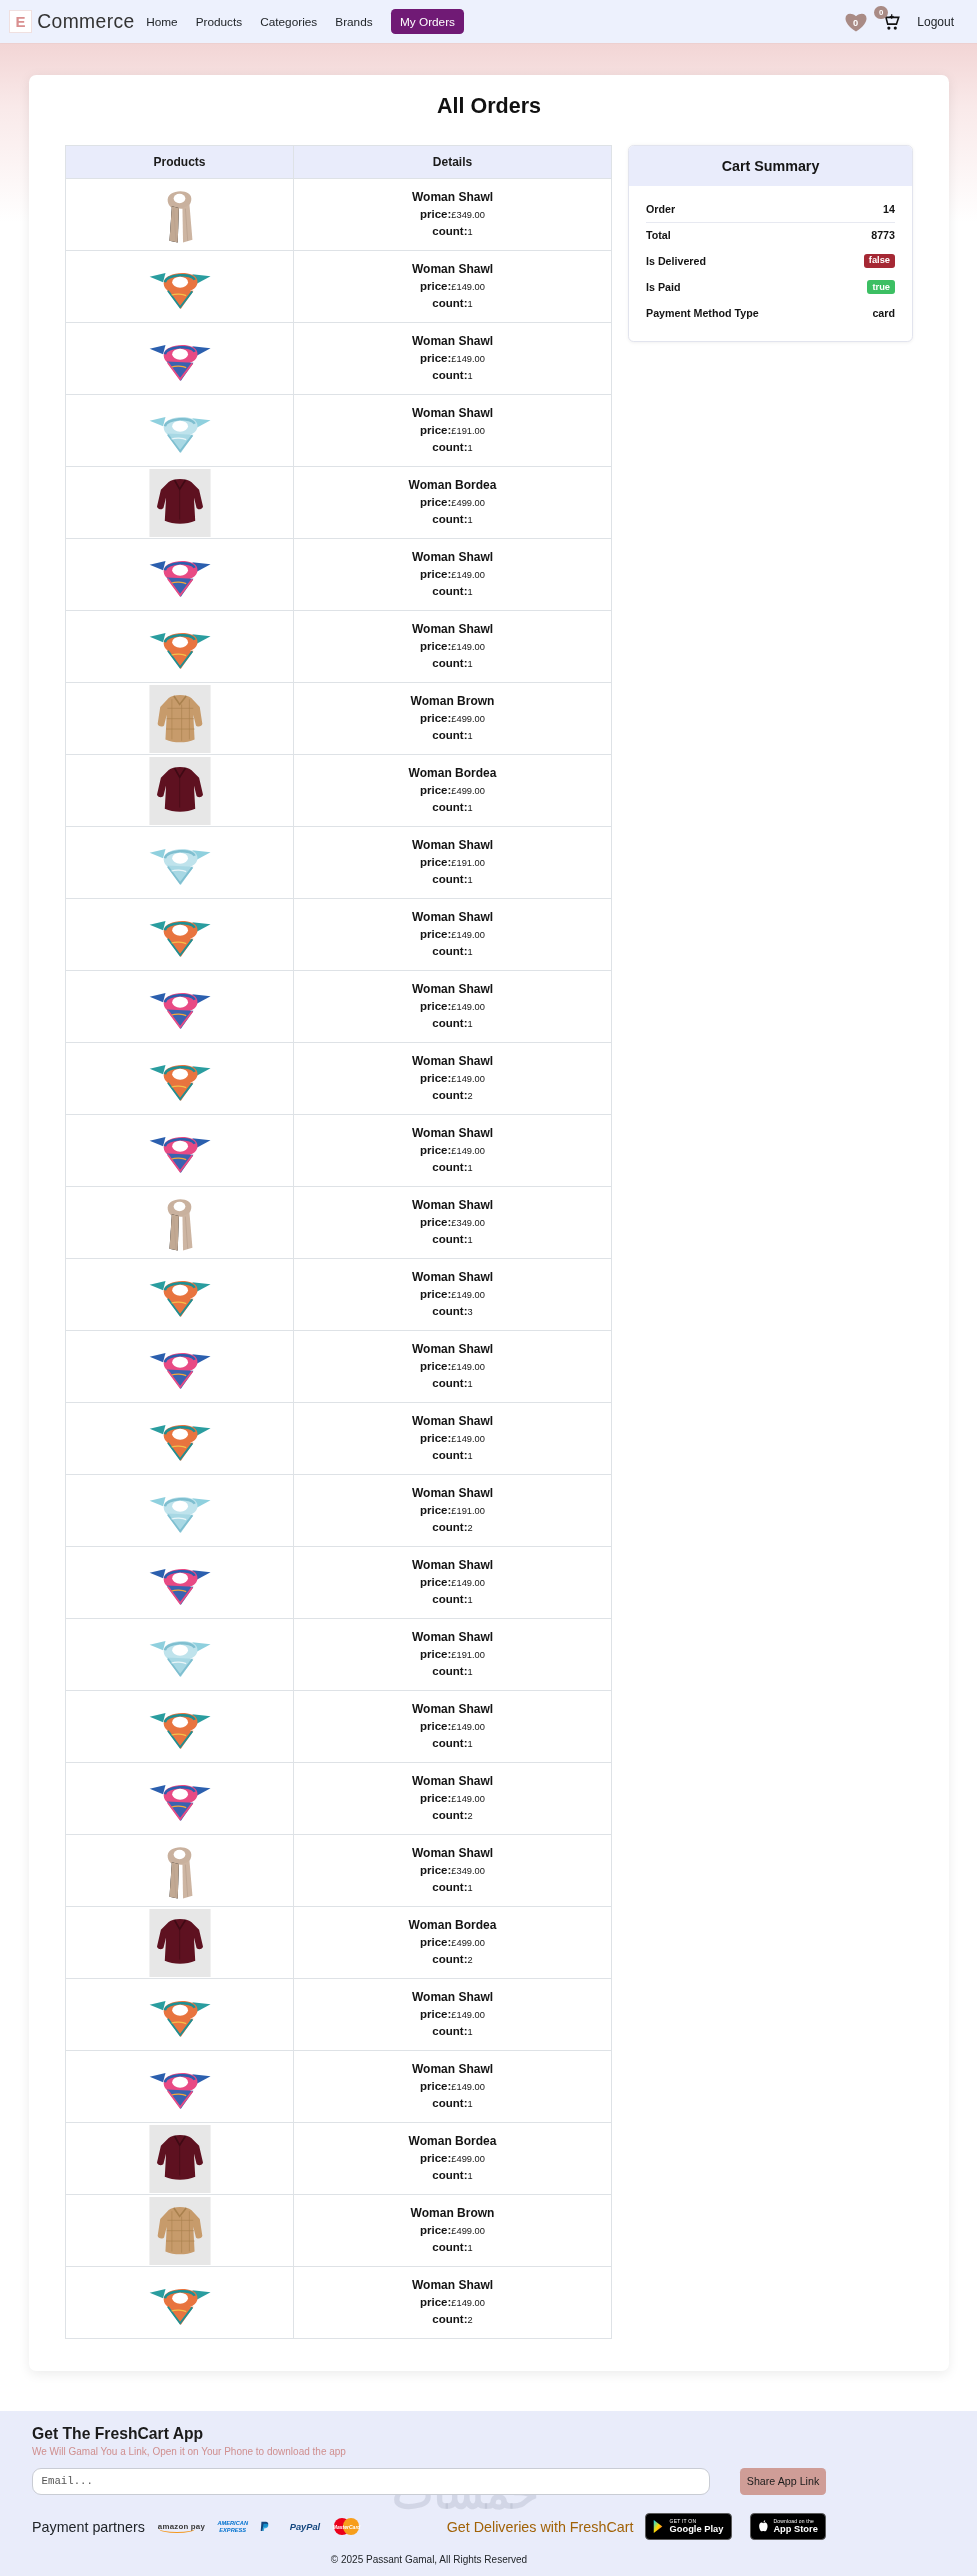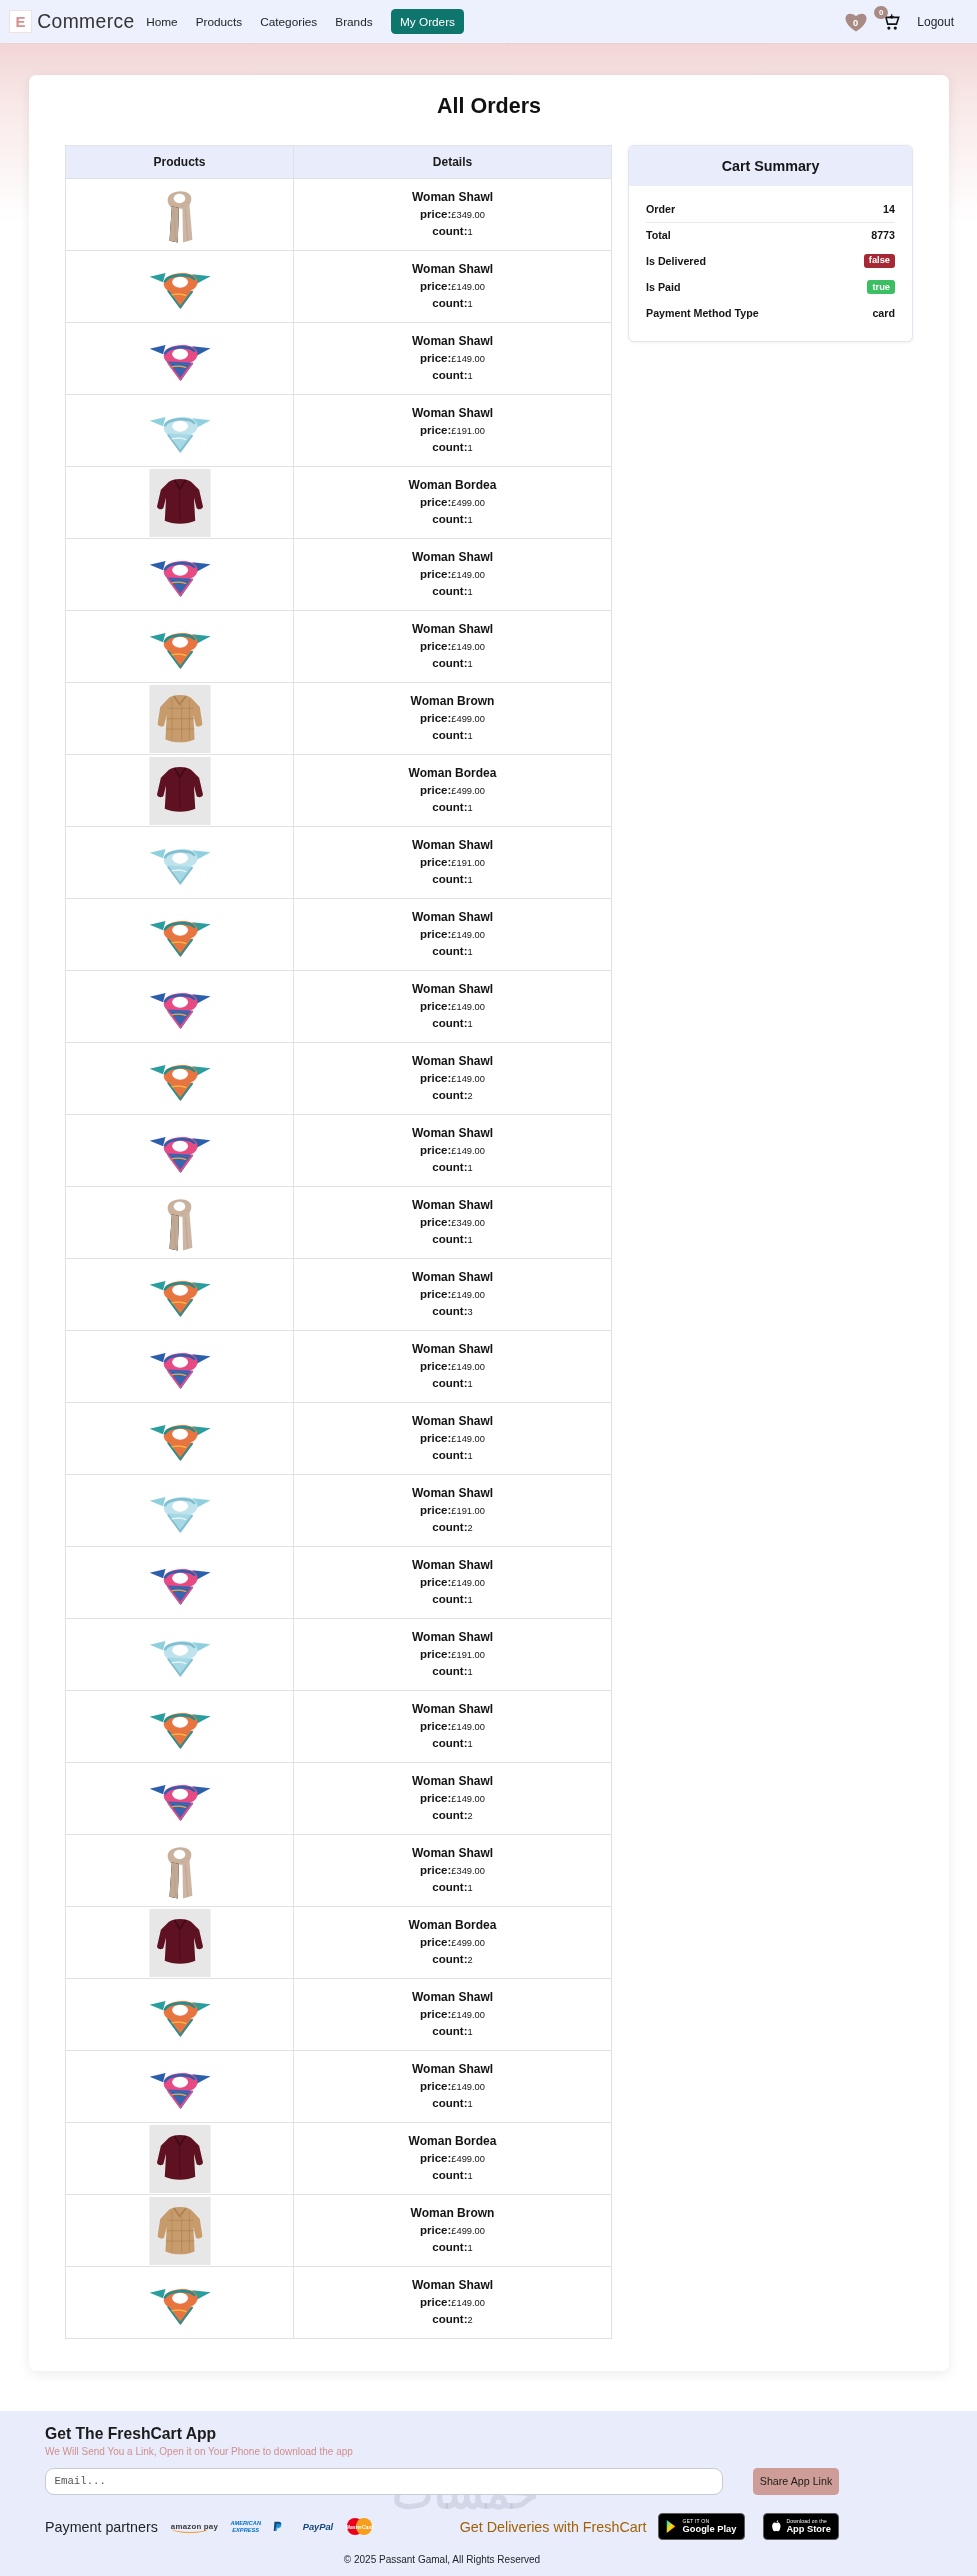--- a/index.html
+++ b/index.html
@@ -17,21 +17,21 @@
   .logo { display:flex; align-items:center; text-decoration:none; color:#2b2b2b; }
   .logo-box {
     width:23.6px; height:23.6px; background:#ffffff; border:0.7px solid #f0e0e0;
     display:flex; align-items:center; justify-content:center;
     color:#d98f8f; font-weight:bold; font-size:15px;
   }
   .logo-text { font-size:19.3px; margin-left:5px; color:#333; letter-spacing:0.4px; }
   .nav { display:flex; align-items:center; margin-left:11.5px; gap:18px; }
   .nav a { text-decoration:none; color:#212529; font-size:11.8px; }
   .nav a.active {
-    background:#0f766e; color:#ffffff; padding:5.7px 9.3px; border-radius:4.3px;
+    background:#701a75; color:#ffffff; padding:5.7px 9.3px; border-radius:4.3px;
   }
   .header-right { margin-left:auto; display:flex; align-items:center; gap:9.3px; }
   .wishlist { position:relative; width:26px; height:22px; cursor:pointer; }
   .wishlist .count {
     position:absolute; left:50%; top:58%; transform:translate(-50%,-50%);
     color:#fff; font-size:9.3px; font-weight:bold;
   }
   .cart { position:relative; width:21.5px; height:20px; cursor:pointer; margin-left:2.9px; }
   .cart .count {
     position:absolute; top:-5.7px; left:-6.4px; width:13.6px; height:13.6px; border-radius:50%;
@@ -83,21 +83,21 @@
   .s-value { font-size:10.7px; font-weight:bold; color:#141414; }
   .s-value.plain { font-weight:600; }
   .badge { font-size:9.3px; font-weight:bold; color:#fff; border-radius:2.9px; padding:1.4px 5px 2.1px;text-align:center; }
   .badge-false { background:#a52834; }
   .badge-true  { background:#3cbf63; }
   
   .footer {
     position:absolute; left:0; bottom:0; width:978px; height:165px;
     background:#e9ecfa; z-index:2; padding-top:14.3px;
   }
-  .f-inner { position:relative; z-index:2; width:794px; margin-left:45px; }
+  .f-inner { position:relative; z-index:2; width:794px; margin-left:32px; }
   .f-heading { font-size:15.7px; font-weight:600; color:#1b1b1b; margin-bottom:2.9px; }
   .f-sub { font-size:10px; color:#d08f8f; margin-bottom:10.7px; }
   .f-input-row { display:flex; gap:30px; }
   .f-email {
     flex:1; height:27px; border:0.7px solid #c9ccd4; border-radius:9px;
     padding:0 8.6px; font-size:10.7px; font-family:Liberation Mono, monospace; color:#333;
     background:#fff;
   }
   .f-email::placeholder { color:#555; }
   .f-share {
@@ -665,21 +665,21 @@
         </div>
       </div>
     </div>
   </div>
 </div>
 
 <div class="footer">
   <div class="watermark">خمسات</div>
   <div class="f-inner">
     <div class="f-heading">Get The FreshCart App</div>
-    <div class="f-sub">We Will Send You a Link, Open it on Your Phone to download the app</div>
+    <div class="f-sub">We Will Gamal You a Link, Open it on Your Phone to download the app</div>
     <div class="f-input-row">
       <input class="f-email" type="text" placeholder="Email..." style="">
       <button class="f-share">Share App Link</button>
     </div>
     <div class="f-row2">
       <span class="f-partners-label">Payment partners</span>
       <span class="pay-logos">
         <span class="logo-amazon">amazon pay</span>
         <span class="logo-amex">AMERICAN EXPRESS</span>
         <span class="logo-paypal">

